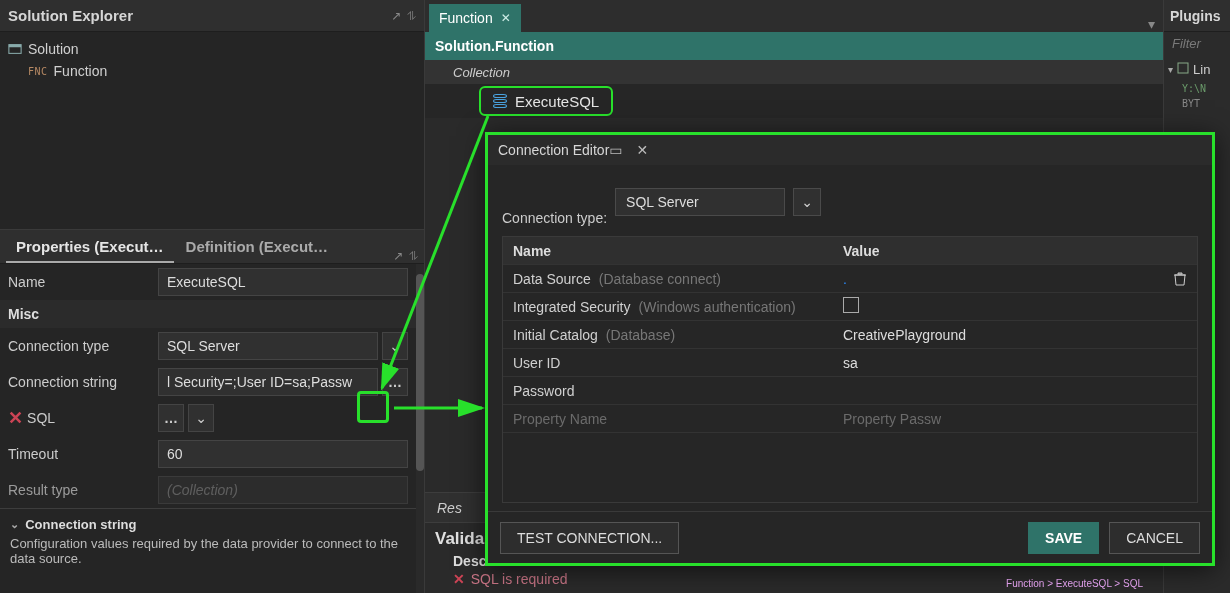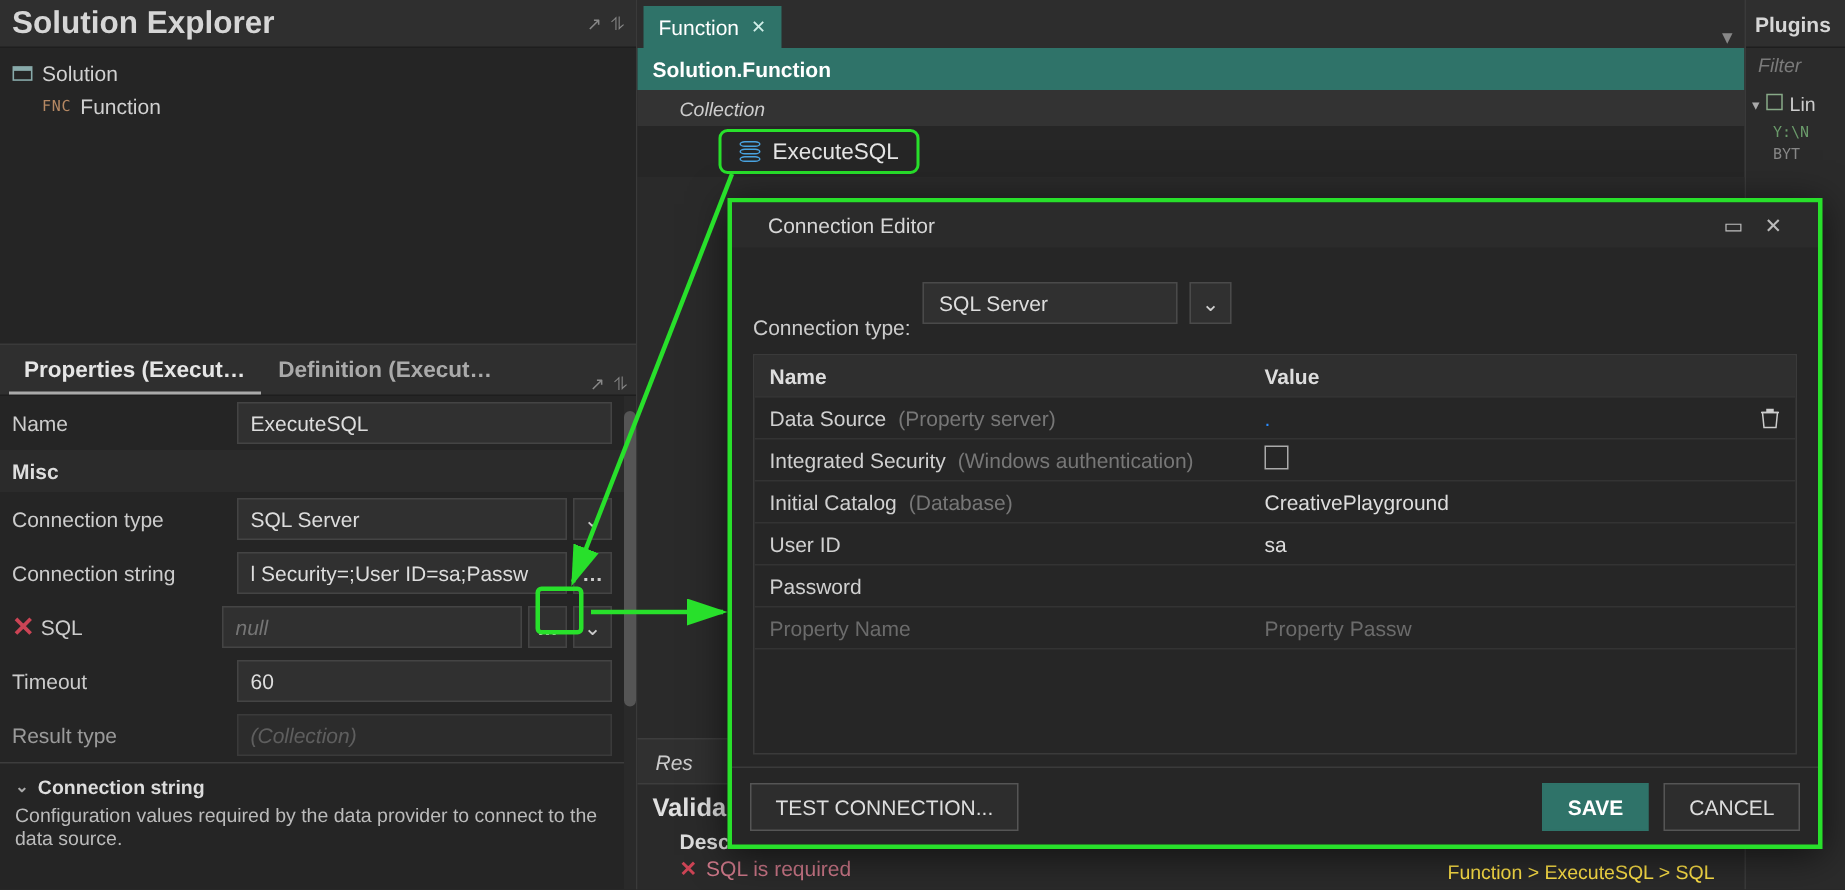--- a/index.html
+++ b/index.html
@@ -17,21 +17,21 @@
   
   .left-col { width: 425px; display: flex; flex-direction: column; border-right: 1px solid #3a3a3a; }
   .panel-header {
     background: #2f2f2f;
     height: 32px;
     display: flex; align-items: center;
     padding: 0 8px;
     border-bottom: 1px solid #1e1e1e;
     justify-content: space-between;
   }
-  .panel-title { font-weight: 600; font-size: 21px; color: #d6d6d6; }
+  .panel-title { font-weight: 600; font-size: 15px; color: #d6d6d6; }
   .panel-icons { display: flex; gap: 6px; color: #888; }
   .panel-icons span { cursor: pointer; font-size: 12px; }
 
   .solexp-body {
     flex: 0 0 198px;
     background: #252525;
     padding: 6px 8px;
     border-bottom: 1px solid #3a3a3a;
   }
   .tree-row { display: flex; align-items: center; gap: 6px; height: 22px; color: #d0d0d0; }
@@ -122,38 +122,38 @@
     gap:8px; padding:0 12px; color:#e5e5e5; font-size:15px;
   }
   .db-icon { color:#4aa3e0; font-size:16px; display:flex; flex-direction:column; gap:1px; }
   .db-icon .ell { width:14px; height:4px; border:1px solid #4aa3e0; border-radius:50%/100%; }
   .center-main { flex:1; background:#2a2a2a; position:relative; }
   .res-bar { height:30px; background:#303030; border-top:1px solid #3d3d3d; display:flex; align-items:center; padding:0 12px; color:#ccc; font-style:italic; }
   .valid-wrap { border-top:1px solid #3d3d3d; padding:6px 10px; }
   .valid-title { font-size:17px; font-weight:600; color:#e0e0e0; margin-bottom:4px; }
   .valid-desc { color:#ddd; margin:4px 0 2px 18px; font-weight:600; }
   .valid-err { color:#cc7788; display:flex; align-items:center; gap:6px; margin-left:18px; }
-  .valid-path { position:absolute; right:20px; bottom:4px; color:#fde047; font-size:13px;margin-left:13px; }
+  .valid-path { position:absolute; right:20px; bottom:4px; color:#f0abfc; font-size:10px;margin-left:13px; }
 
   
   .right-col { width:67px; background:#2b2b2b; border-left:1px solid #3a3a3a; display:flex; flex-direction:column; }
   .right-col .panel-header { padding:0 6px; }
   .right-col .panel-title { font-size:14px; }
   .filter-row { height:26px; color:#7a7a7a; font-style:italic; padding:4px 8px; font-size:13px; }
   .plug-item { padding:4px 4px; font-size:13px; color:#ccc; display:flex; align-items:center; gap:4px; overflow:hidden; }
   .plug-item .chev { font-size:10px; color:#aaa; }
   .plug-sub { padding:2px 4px 2px 18px; font-size:10px; color:#6a9a6a; font-family:Consolas,monospace; }
 
   
   .modal {
     position:absolute; left:485px; top:132px; width:730px; height:434px;
     border:3px solid #28e02b; background:#262626; display:flex; flex-direction:column;
     box-shadow:0 4px 24px rgba(0,0,0,0.6);
   }
-  .modal-hdr { height:30px; display:flex; align-items:center; justify-content:space-between; padding:0 24px; background:#2b2b2b; }
+  .modal-hdr { height:30px; display:flex; align-items:center; justify-content:flex-start; padding:0 10px; background:#2b2b2b; }
   .modal-title { color:#d6d6d6; }
   .modal-ctrls { display:flex; gap:14px; color:#bbb; font-size:14px; }
   .modal-body { flex:1; padding:12px 14px 8px 14px; display:flex; flex-direction:column; }
   .ct-row { display:flex; align-items:center; gap:8px; margin-bottom:10px; }
   .ct-row label { color:#ccc;margin-top:33px; }
   .ct-select {
     height:28px; background:#303030; border:1px solid #4a4a4a; display:flex; align-items:center;
     padding:0 10px; width:170px; justify-content:flex-start; color:#ddd;
   }
   .ct-dd { width:28px; height:28px; background:#303030; border:1px solid #4a4a4a; display:flex; align-items:center; justify-content:center; }
@@ -244,21 +244,20 @@
             <input class="prop-input" value="l Security=;User ID=sa;Passw" style="">
             <div class="prop-ellipsis" id="conn-ellipsis">…</div>
           </div>
         </div>
         <div class="prop-row">
           <div class="prop-label" style="display:flex;align-items:center;">
             <span class="sql-x">✕</span>
             <span>SQL</span>
           </div>
           <div class="prop-field">
-            <input class="prop-input null" placeholder="null" style="">
             <div class="prop-ellipsis">…</div>
             <div class="prop-dd">⌄</div>
           </div>
         </div>
         <div class="prop-row">
           <div class="prop-label">Timeout</div>
           <div class="prop-field">
               <input class="prop-input" value="60" style="">
             </div>
         </div>
@@ -355,21 +354,21 @@
     </div>
     <div class="grid">
       <div class="grid-row hdr">
         <div class="gc-name">Name</div>
         <div class="gc-val">Value</div>
         <div class="gc-act"></div>
       </div>
       <div class="grid-row">
         <div class="gc-name">
             <span>Data Source</span>
-            <span class="hint">(Property server)</span>
+            <span class="hint">(Database connect)</span>
           </div>
         <div class="gc-val"><span class="cursor-blink">.</span></div>
         <div class="gc-act trash">
           <svg viewBox="0 0 16 16">
               <path d="M3 4h10l-1 10H4L3 4zm3-2h4v1H6V2z" stroke="#ccc" fill="none"></path>
               <path d="M2 4h12" stroke="#ccc"></path>
             </svg>
         </div>
       </div>
       <div class="grid-row">

